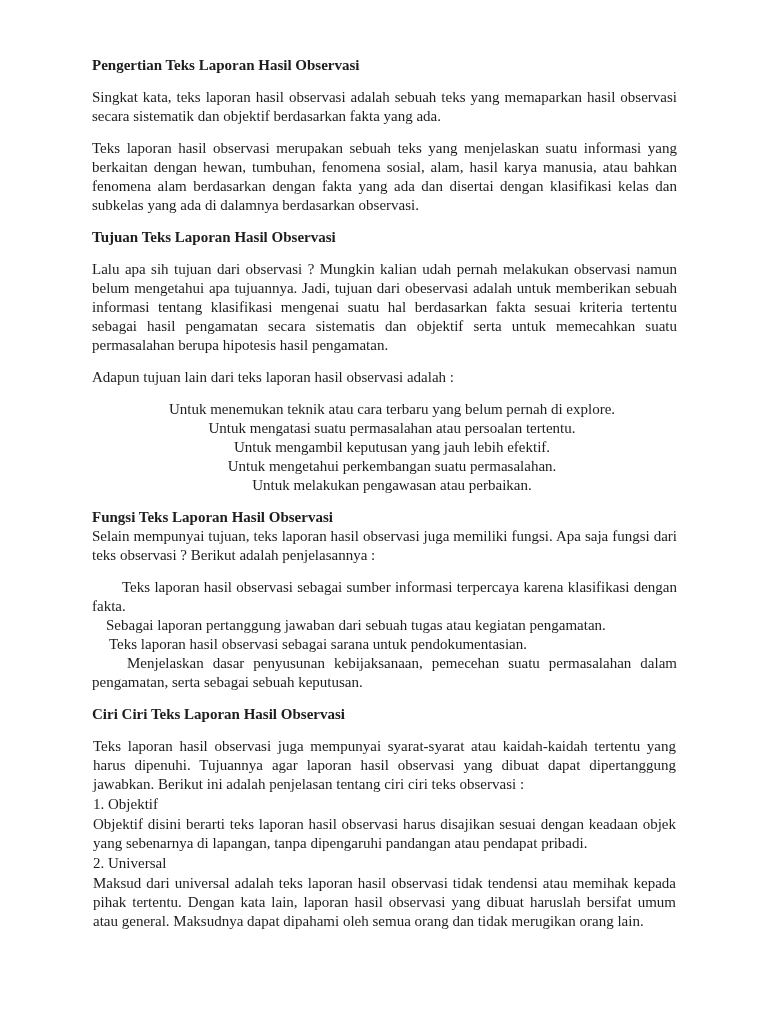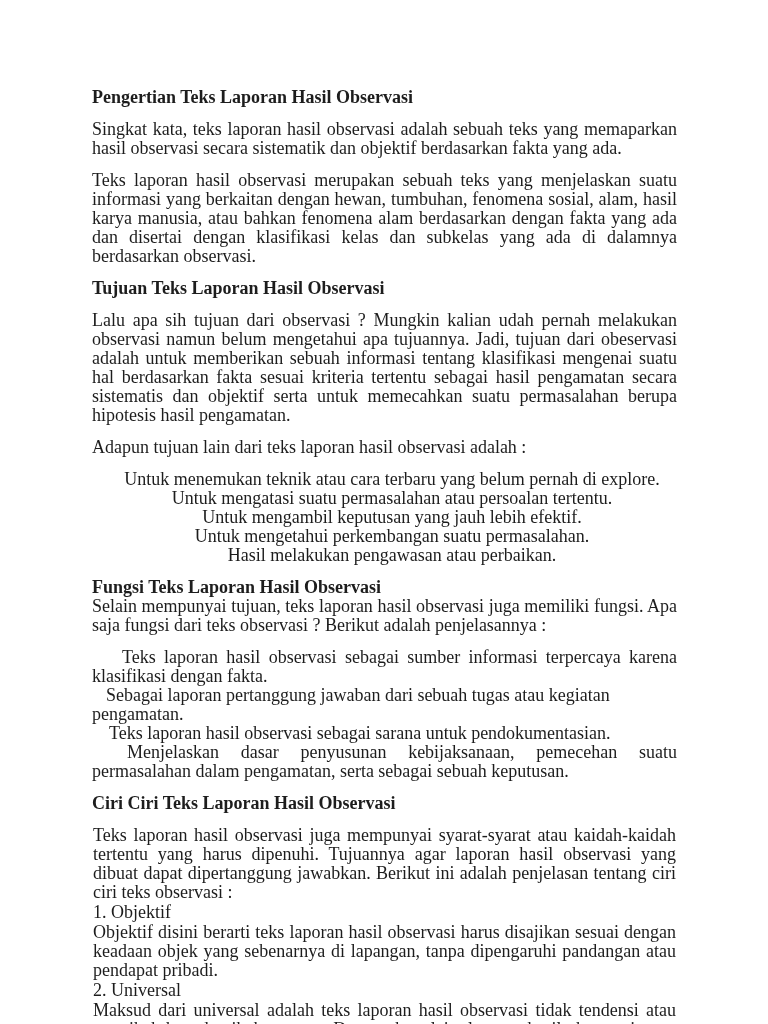--- a/index.html
+++ b/index.html
@@ -6,23 +6,23 @@
   html, body { margin: 0; padding: 0; }
   body {
     width: 768px;
     height: 1024px;
     background: #ffffff;
     overflow: hidden;
   }
   .page {
     width: 768px;
     height: 1024px;
-    padding: 88px 91px 0 92px;
+    padding: 56px 91px 0 92px;
     font-family: "Liberation Serif", "DejaVu Serif", serif;
-    font-size: 18px;
+    font-size: 15px;
     line-height: 19px;
     color: #1d1d1d;
     border-radius: 17px;
   }
   .h {
     font-weight: 700;
     text-align: left;
     margin: 0 0 13px 0;
   }
   .h-tight { margin-bottom: 0; }
@@ -64,21 +64,21 @@
 
   <div class="p">Lalu apa sih tujuan dari observasi ? Mungkin kalian udah pernah melakukan observasi namun belum mengetahui apa tujuannya. Jadi, tujuan dari obeservasi adalah untuk memberikan sebuah informasi tentang klasifikasi mengenai suatu hal berdasarkan fakta sesuai kriteria tertentu sebagai hasil pengamatan secara sistematis dan objektif serta untuk memecahkan suatu permasalahan berupa hipotesis hasil pengamatan.</div>
 
   <div class="p lead">Adapun tujuan lain dari teks laporan hasil observasi adalah :</div>
 
   <div class="list">
     <div class="list-item">Untuk menemukan teknik atau cara terbaru yang belum pernah di explore.</div>
     <div class="list-item">Untuk mengatasi suatu permasalahan atau persoalan tertentu.</div>
     <div class="list-item">Untuk mengambil keputusan yang jauh lebih efektif.</div>
     <div class="list-item">Untuk mengetahui perkembangan suatu permasalahan.</div>
-    <div class="list-item">Hasil melakukan pengawasan atau perbaikan.</div>
+    <div class="list-item">Untuk melakukan pengawasan atau perbaikan.</div>
   </div>
 
   <div class="h h-tight">Fungsi Teks Laporan Hasil Observasi</div>
 
   <div class="p">Selain mempunyai tujuan, teks laporan hasil observasi juga memiliki fungsi. Apa saja fungsi dari teks observasi ? Berikut adalah penjelasannya :</div>
 
   <div class="flist">
     <div class="fi fi-hang-lg">Teks laporan hasil observasi sebagai sumber informasi terpercaya karena klasifikasi dengan fakta.</div>
     <div class="fi fi-ind-sm">Sebagai laporan pertanggung jawaban dari sebuah tugas atau kegiatan pengamatan.</div>
     <div class="fi fi-ind-md">Teks laporan hasil observasi sebagai sarana untuk pendokumentasian.</div>

